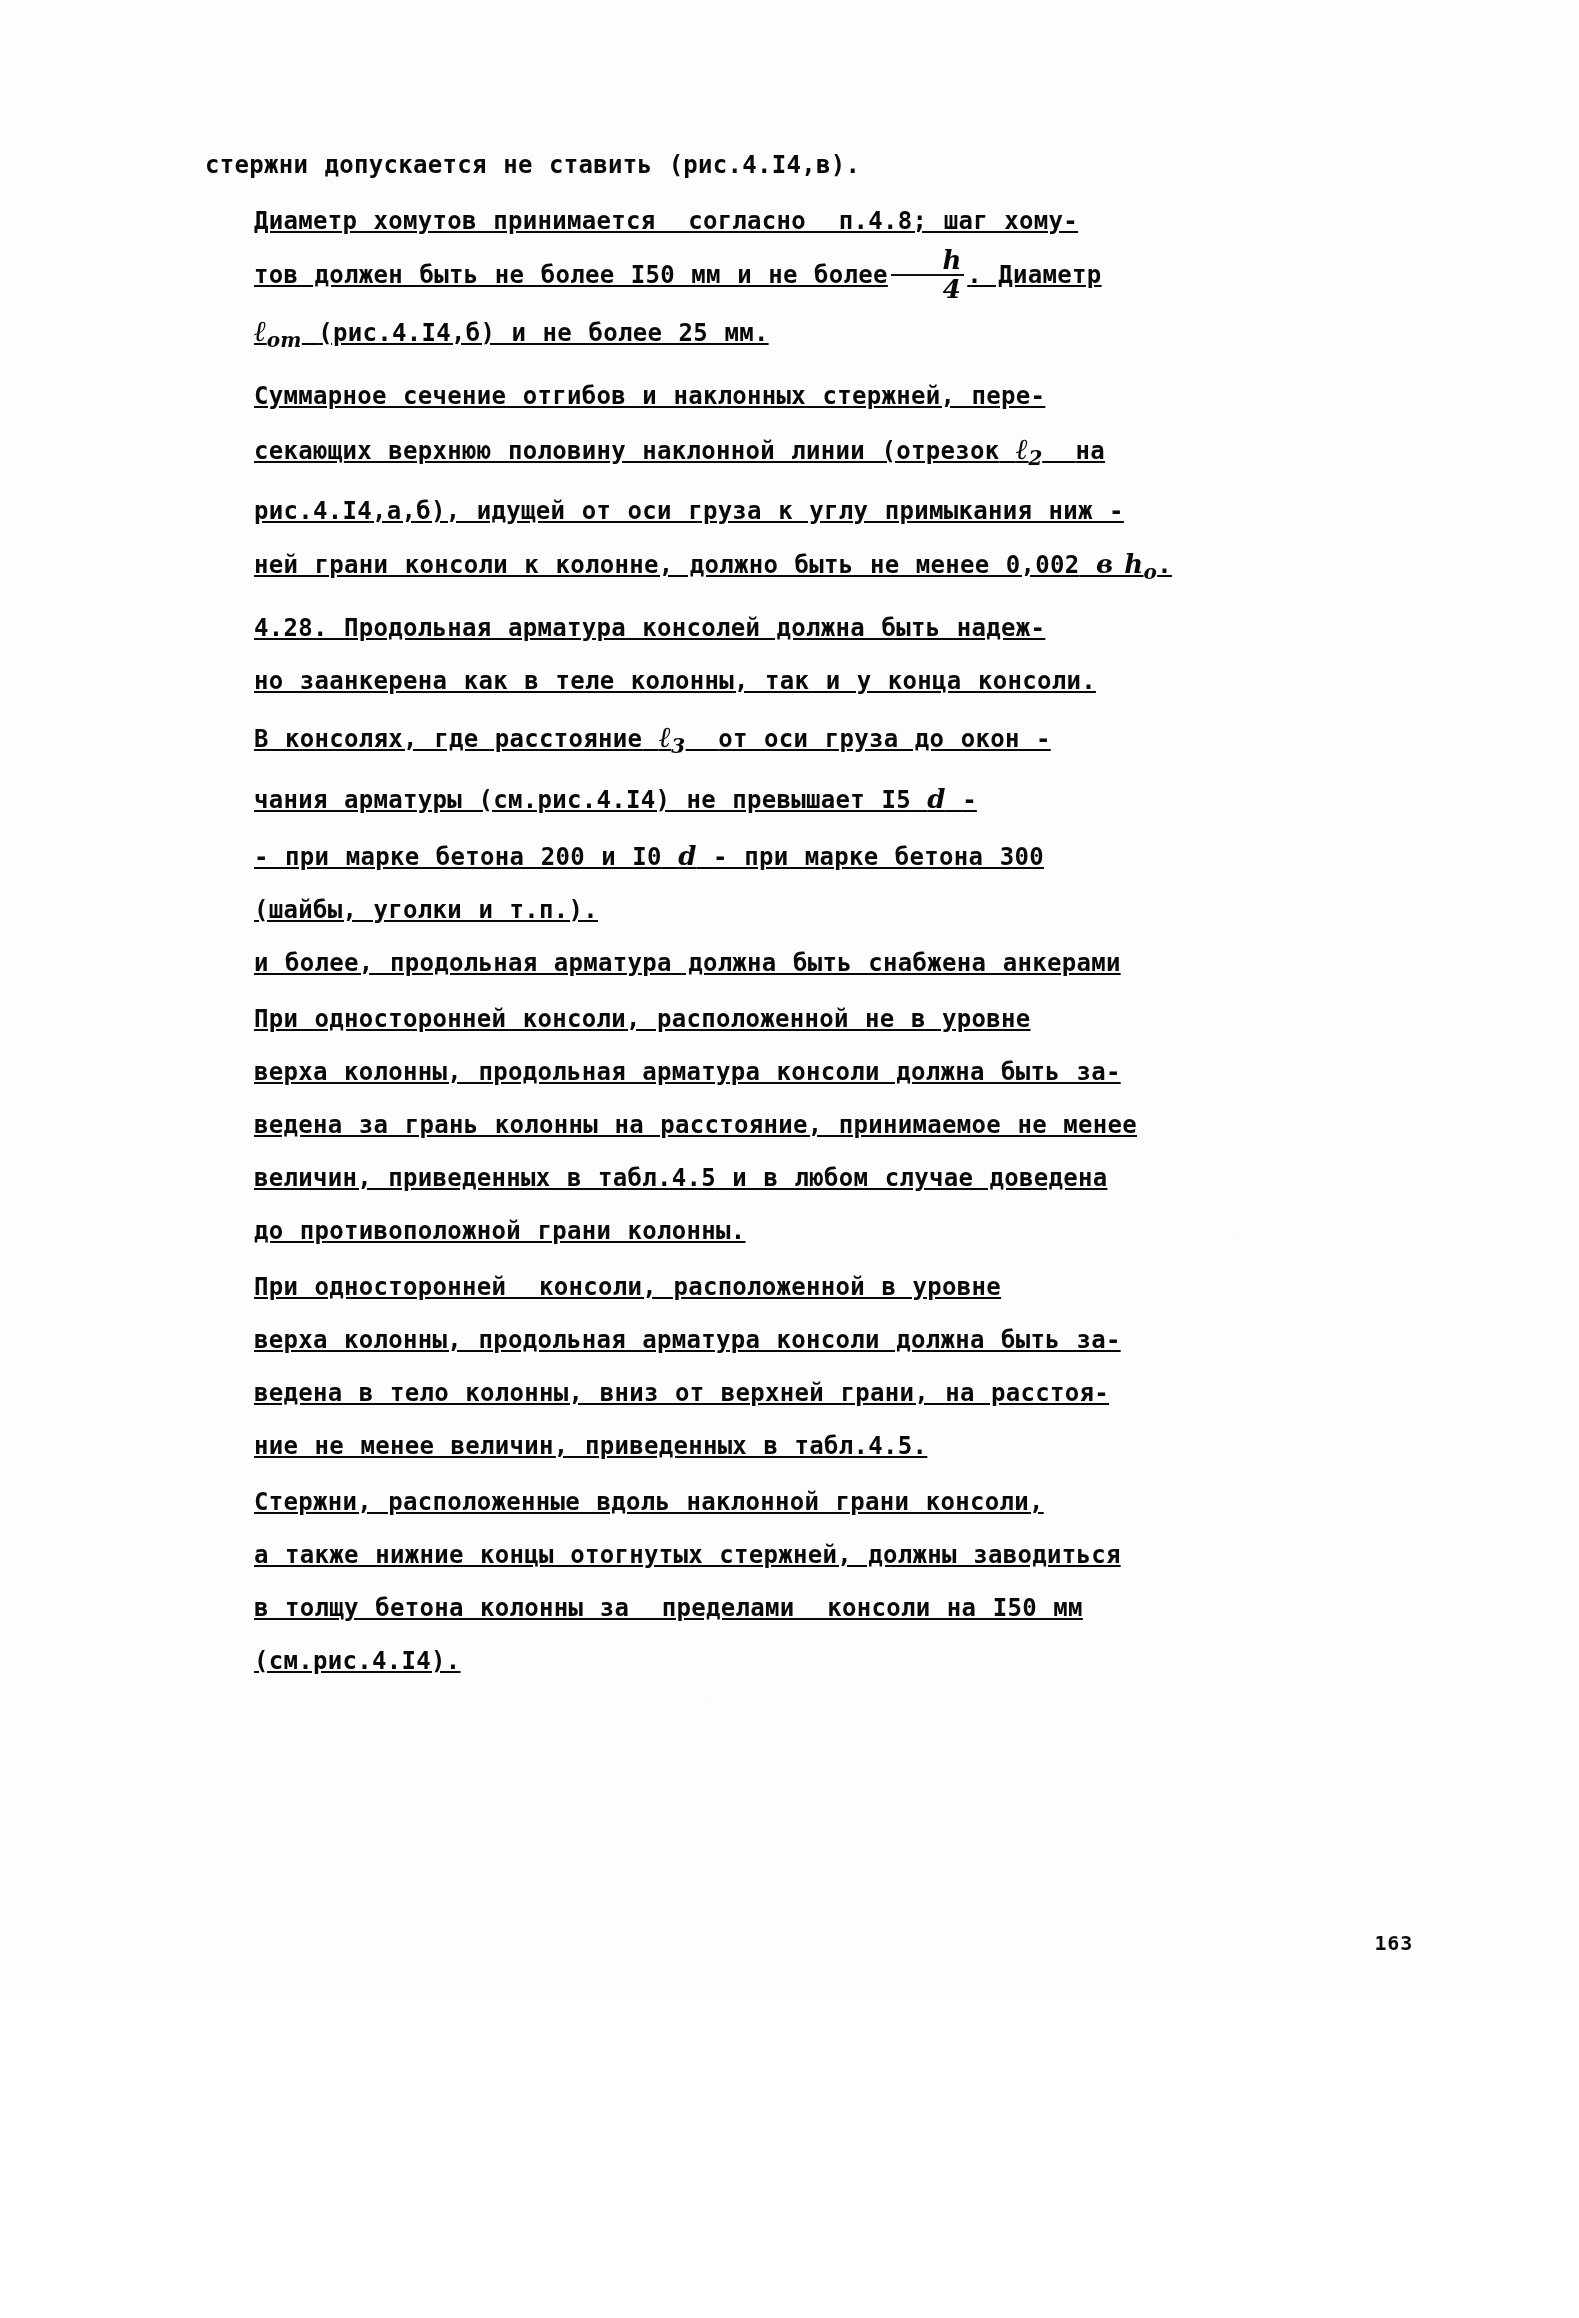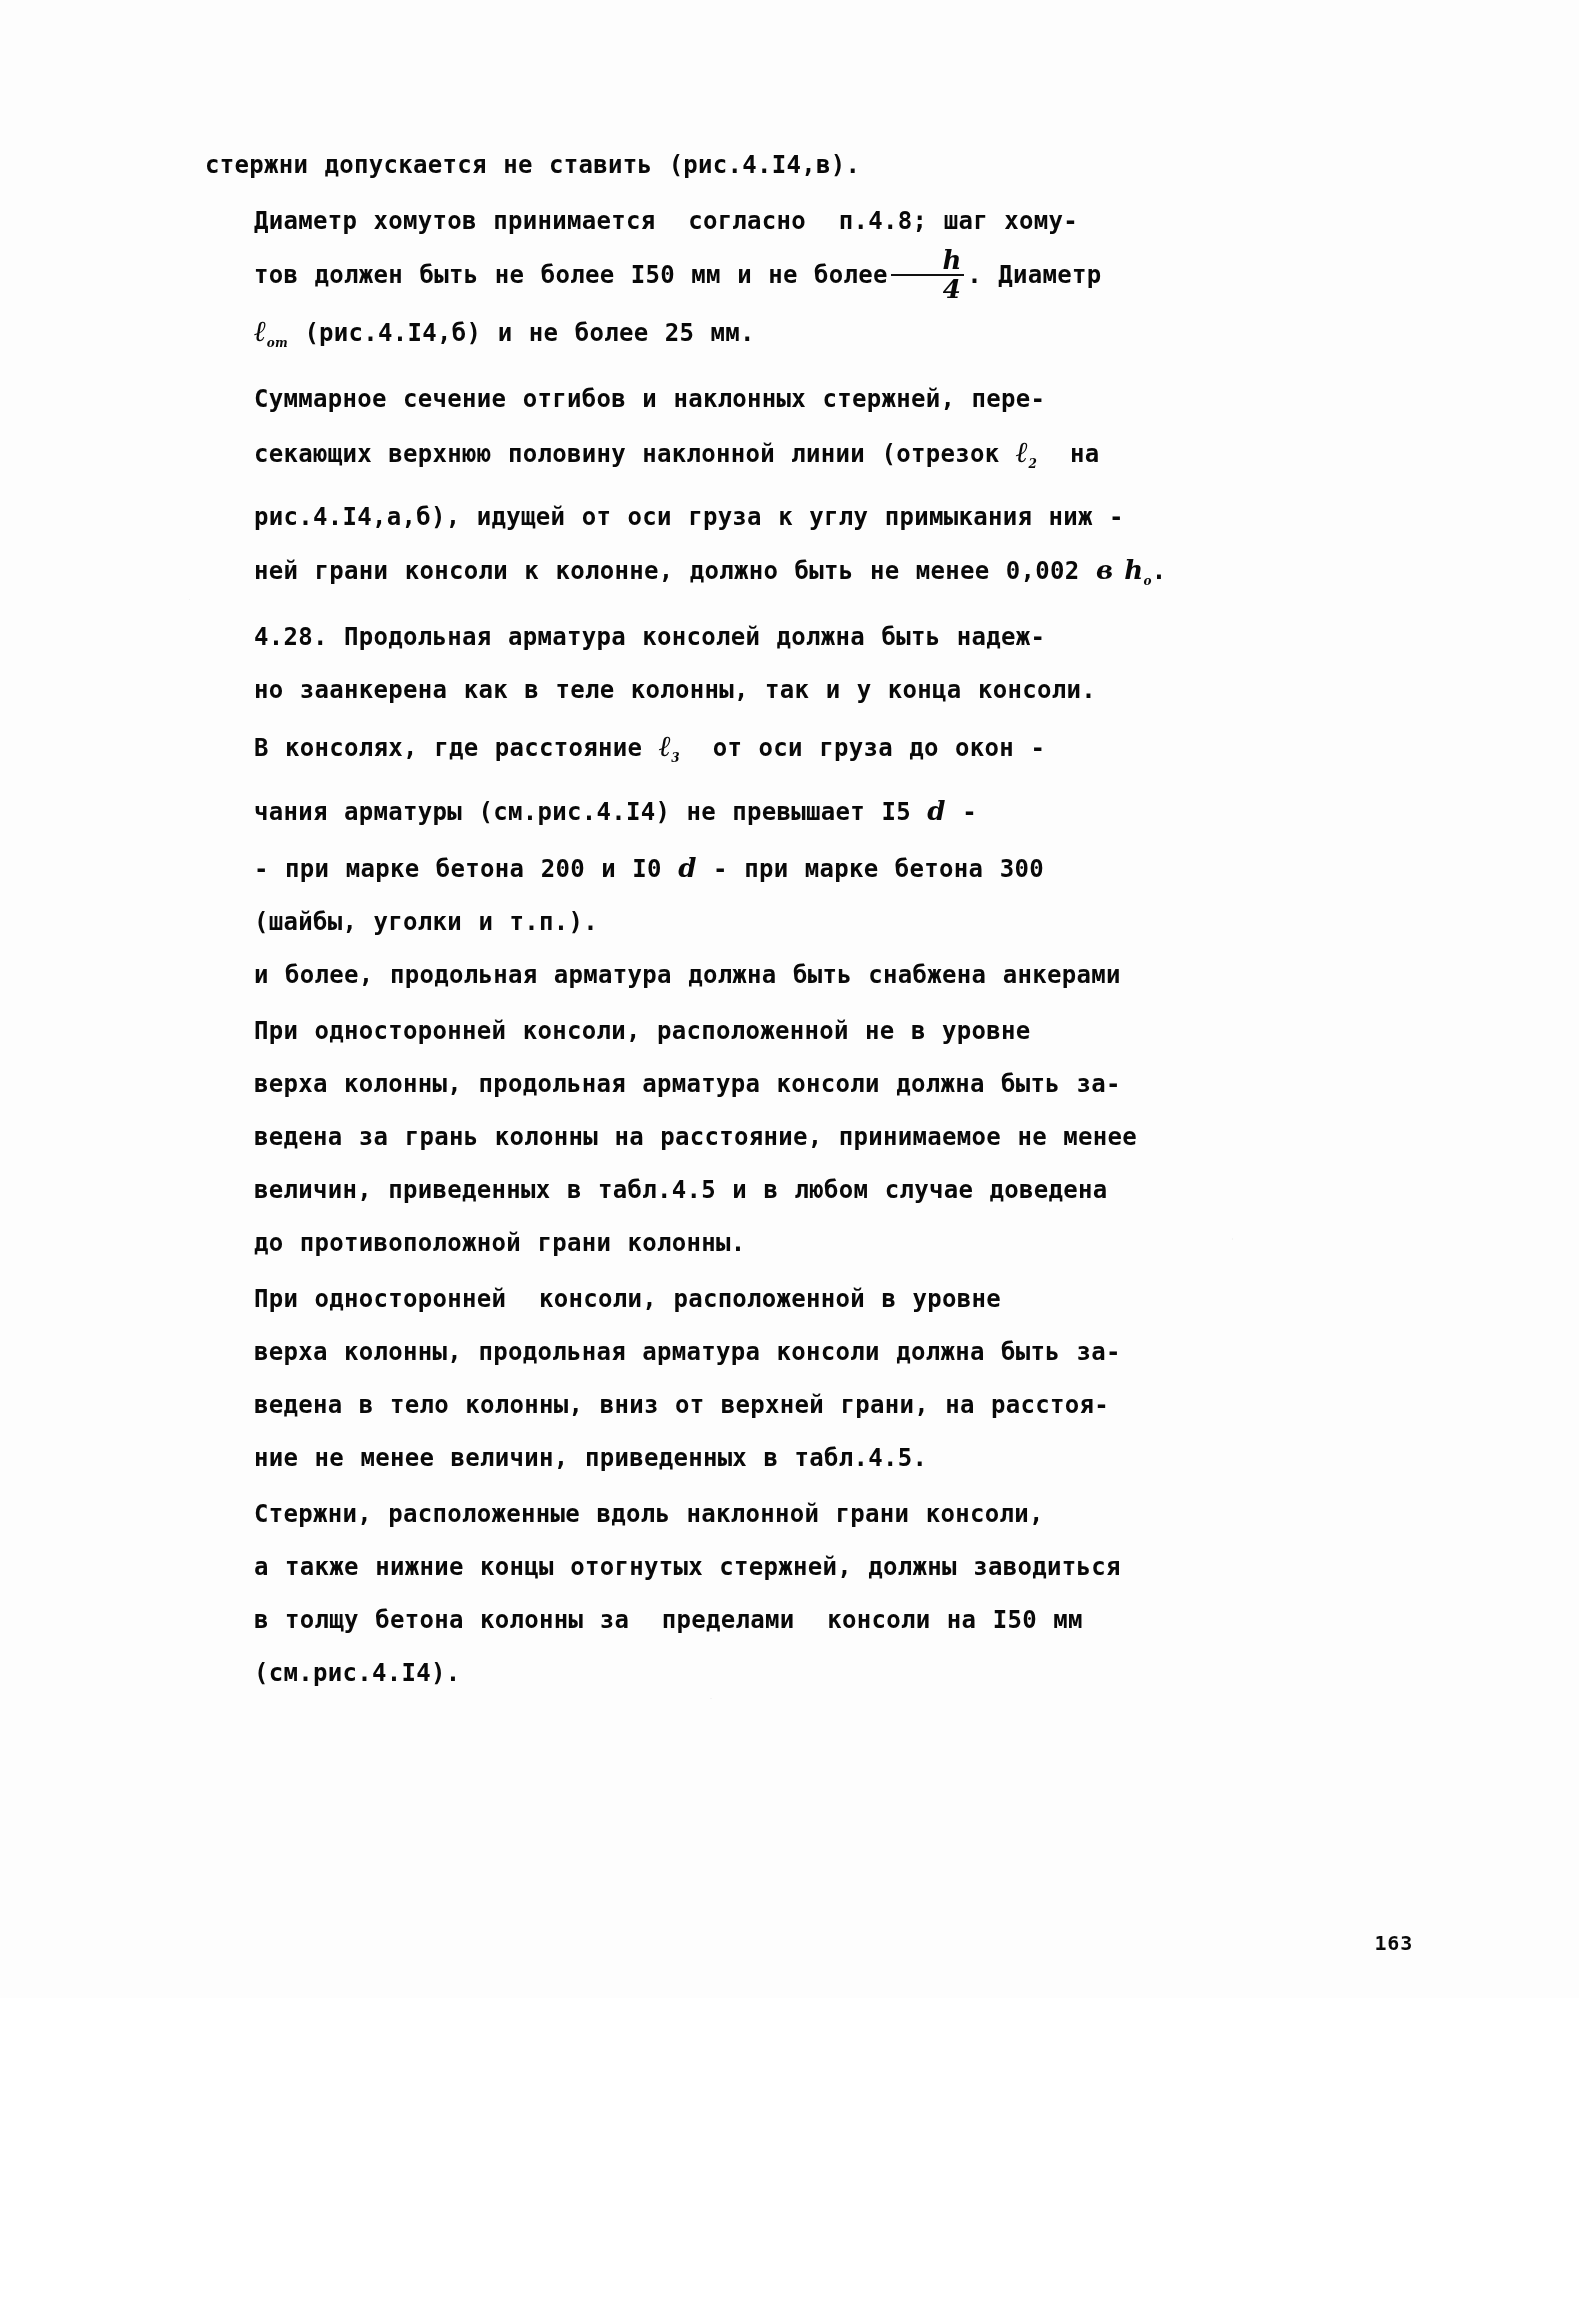--- a/index.html
+++ b/index.html
@@ -30,21 +30,21 @@
   }
   .para {
     font-size: 24px;
     line-height: 53px;
     letter-spacing: 0.3px;
     margin: 0 0 3.2px 0;
     font-weight: 700;
     color: #090909;
     word-spacing: 1.6px;
   }
-  .para.indent { text-indent: 49px; }
+  .para.indent { text-indent: 49px; text-decoration: underline; }
   .line { display: block; white-space: pre-wrap; }
 
   
   .frac {
     display: inline-block;
     vertical-align: middle;
     text-align: center;
     line-height: 1.05;
     font-size: 20px;
     position: relative;
@@ -60,21 +60,21 @@
     display: block;
     padding: 0 2.4px;
   }
   .ital {
     font-family: "DejaVu Serif", serif;
     font-style: italic;
     font-weight: 700;
     font-size: 26px;
   }
   .sub {
-    font-size: 12px;
+    font-size: 20px;
     vertical-align: sub;
     font-style: italic;
     font-family: "DejaVu Serif", serif;
   }
   .ell {
     font-family: "DejaVu Serif", serif;
     font-style: italic;
     font-weight: 700;
     font-size: 29px;
   }

